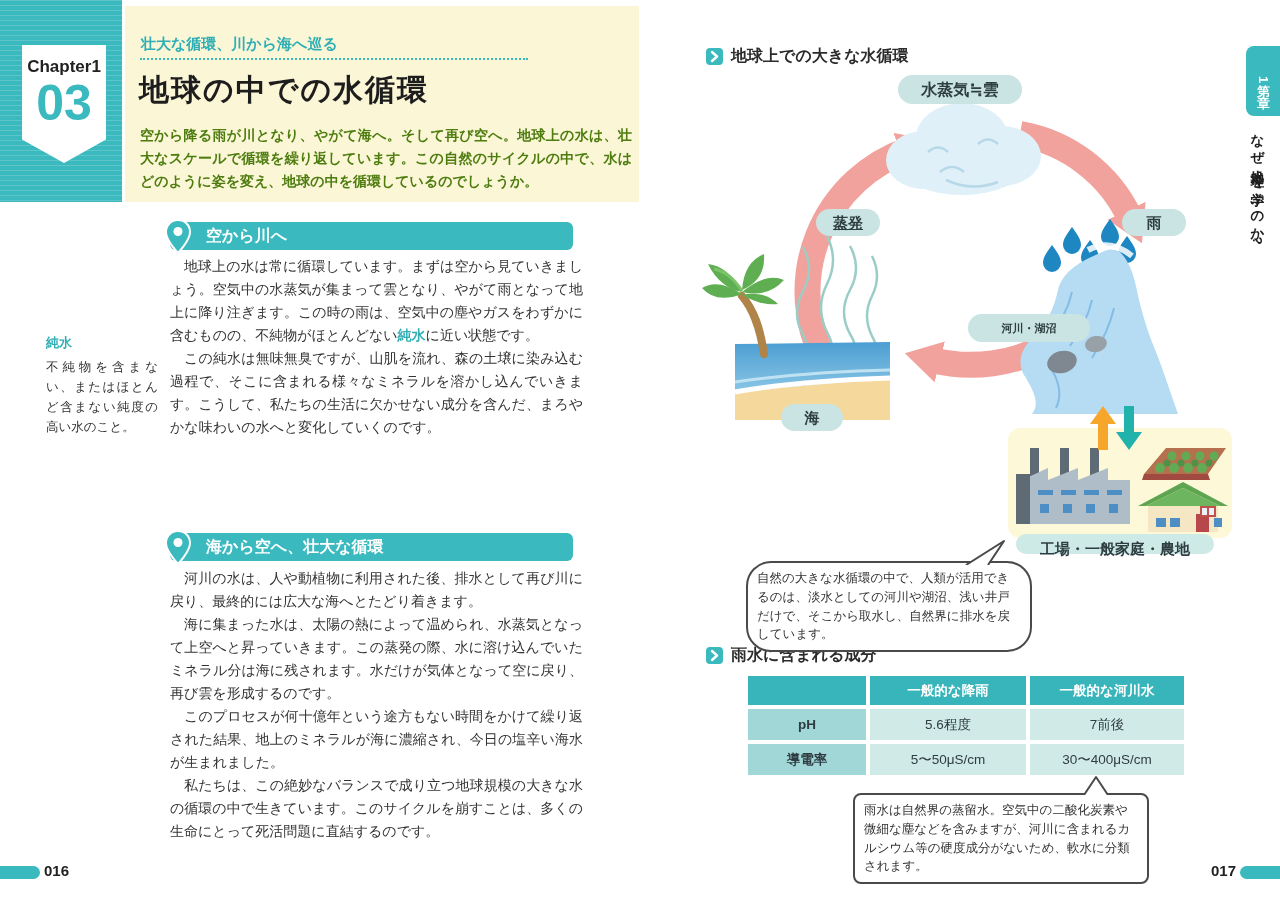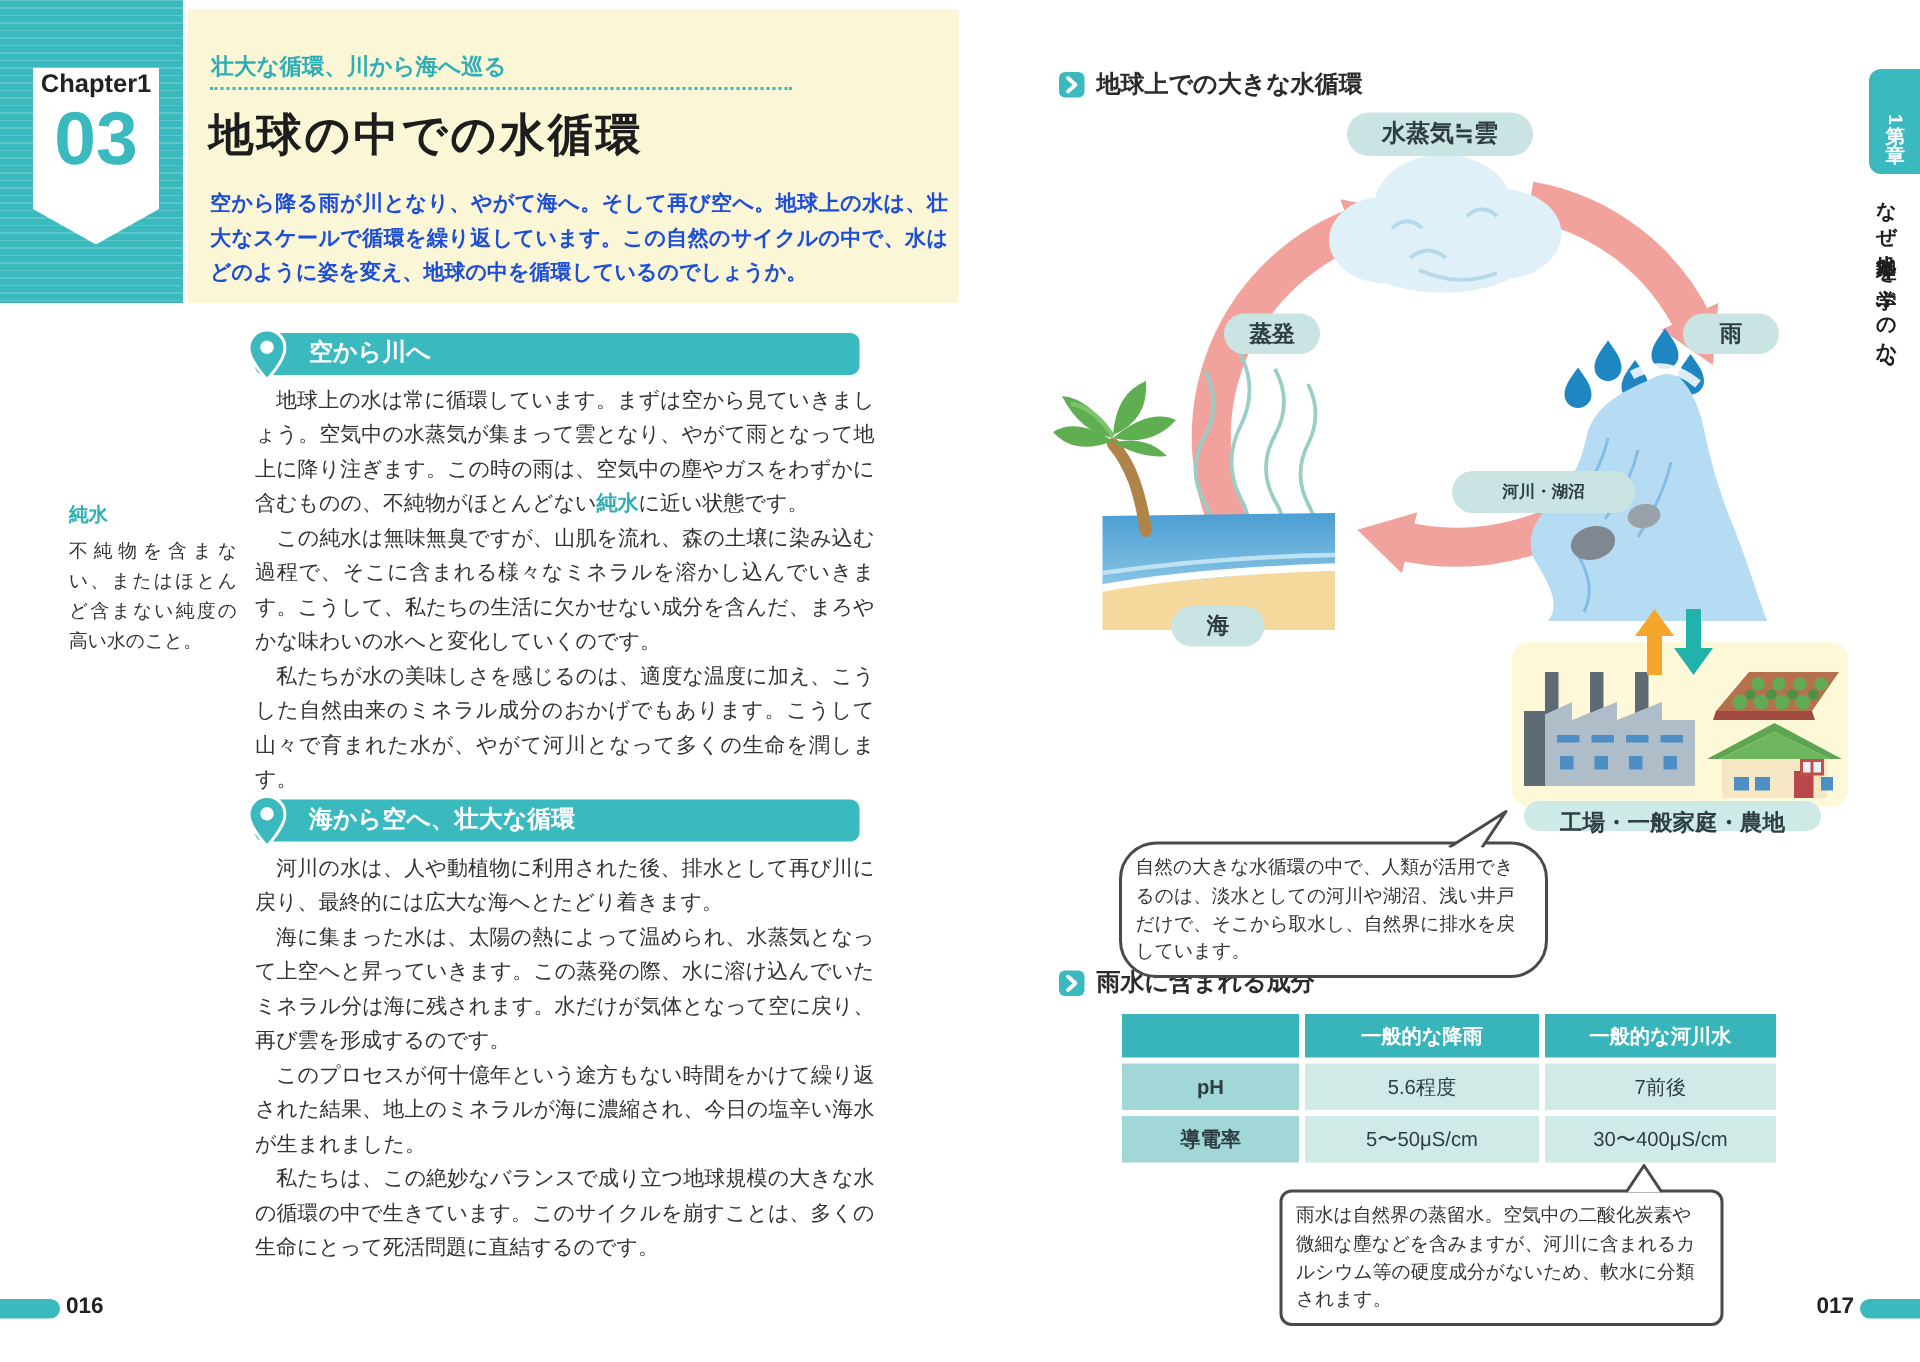--- a/index.html
+++ b/index.html
@@ -10,29 +10,29 @@
   html,body{margin:0;padding:0;background:#fff;}
   .spread{position:relative;width:1280px;height:908px;background:#ffffff;overflow:hidden;
           font-family:"Liberation Sans","DejaVu Sans",sans-serif;color:var(--ink);}
   .abs{position:absolute;}
 
   
   .banner{left:0;top:0;width:122px;height:202px;background-color:var(--accent);
     background-image:repeating-linear-gradient(180deg,rgba(255,255,255,.18) 0 1px,transparent 1px 5px);}
   .chapter-flag{left:22px;top:45px;width:84px;height:118px;background:#fff;text-align:center;
     clip-path:polygon(0 0,100% 0,100% 80%,50% 100%,0 80%);}
-  .chapter-label{margin-top:1px;font-size:17px;font-weight:bold;color:#222;}
+  .chapter-label{margin-top:12px;font-size:17px;font-weight:bold;color:#222;}
   .chapter-num{margin-top:1px;font-size:50px;font-weight:bold;color:var(--accent);line-height:1;}
 
   .intro-box{left:125px;top:6px;width:514px;height:196px;background:var(--pale_yellow);}
   .kicker{left:141px;top:35px;font-size:15px;font-weight:bold;color:var(--accent_dark);}
   .kicker-rule{left:140px;top:58px;width:388px;height:0;border-bottom:2px dotted var(--accent);}
   .title{left:139px;top:70px;margin:0;font-size:30px;font-weight:bold;color:#1d1d1d;letter-spacing:2px;}
   .intro{left:140px;top:124px;width:492px;margin:0;font-size:14px;font-weight:bold;
-         line-height:23px;text-align:justify;color:#1d4ed8;}
+         line-height:23px;text-align:justify;color:#4d7c0f;}
 
   .margin-note{left:46px;top:334px;width:112px;}
   .margin-note .term{font-size:13px;font-weight:bold;color:var(--accent_dark);}
   .margin-note .def{margin-top:5px;font-size:12.5px;line-height:20px;color:#333;text-align:justify;}
 
   .sec-head{left:170px;width:403px;height:28px;background:var(--accent);border-radius:6px;
             color:#fff;font-size:16px;font-weight:bold;line-height:28px;padding-left:36px;box-sizing:border-box;}
   .sec-head .pin{position:absolute;left:-5px;top:-3px;}
   .body-block{left:170px;width:413px;font-size:14px;line-height:23px;text-align:justify;color:#333;}
   .body-block p{margin:0;}
@@ -98,21 +98,20 @@
         <path d="M13,1 C6,1 1,6.5 1,13 C1,21.5 13,34 13,34 C13,34 25,21.5 25,13 C25,6.5 20,1 13,1 Z" fill="var(--accent)" stroke="#ffffff" stroke-width="2"></path>
         <circle cx="13" cy="12.5" r="4.5" fill="#ffffff"></circle>
       </svg>
     </span>
     <span>空から川へ</span>
   </div>
 
   <div class="abs body-block" style="top:255px;">
     <p><span>　地球上の水は常に循環しています。まずは空から見ていきましょう。空気中の水蒸気が集まって雲となり、やがて雨となって地上に降り注ぎます。この時の雨は、空気中の塵やガスをわずかに含むものの、不純物がほとんどない</span><span class="hl">純水</span><span>に近い状態です。</span></p>
     <p>　この純水は無味無臭ですが、山肌を流れ、森の土壌に染み込む過程で、そこに含まれる様々なミネラルを溶かし込んでいきます。こうして、私たちの生活に欠かせない成分を含んだ、まろやかな味わいの水へと変化していくのです。</p>
-    <p>　私たちが水の美味しさを感じるのは、適度な温度に加え、こうした自然由来のミネラル成分のおかげでもあります。こうして山々で育まれた水が、やがて河川となって多くの生命を潤します。</p>
   </div>
 
   <div class="abs sec-head" style="top:533px;">
     <span class="pin">
       <svg width="26" height="37" viewBox="0 0 26 37">
         <path d="M13,1 C6,1 1,6.5 1,13 C1,21.5 13,34 13,34 C13,34 25,21.5 25,13 C25,6.5 20,1 13,1 Z" fill="var(--accent)" stroke="#ffffff" stroke-width="2"></path>
         <circle cx="13" cy="12.5" r="4.5" fill="#ffffff"></circle>
       </svg>
     </span>
     <span>海から空へ、壮大な循環</span>

